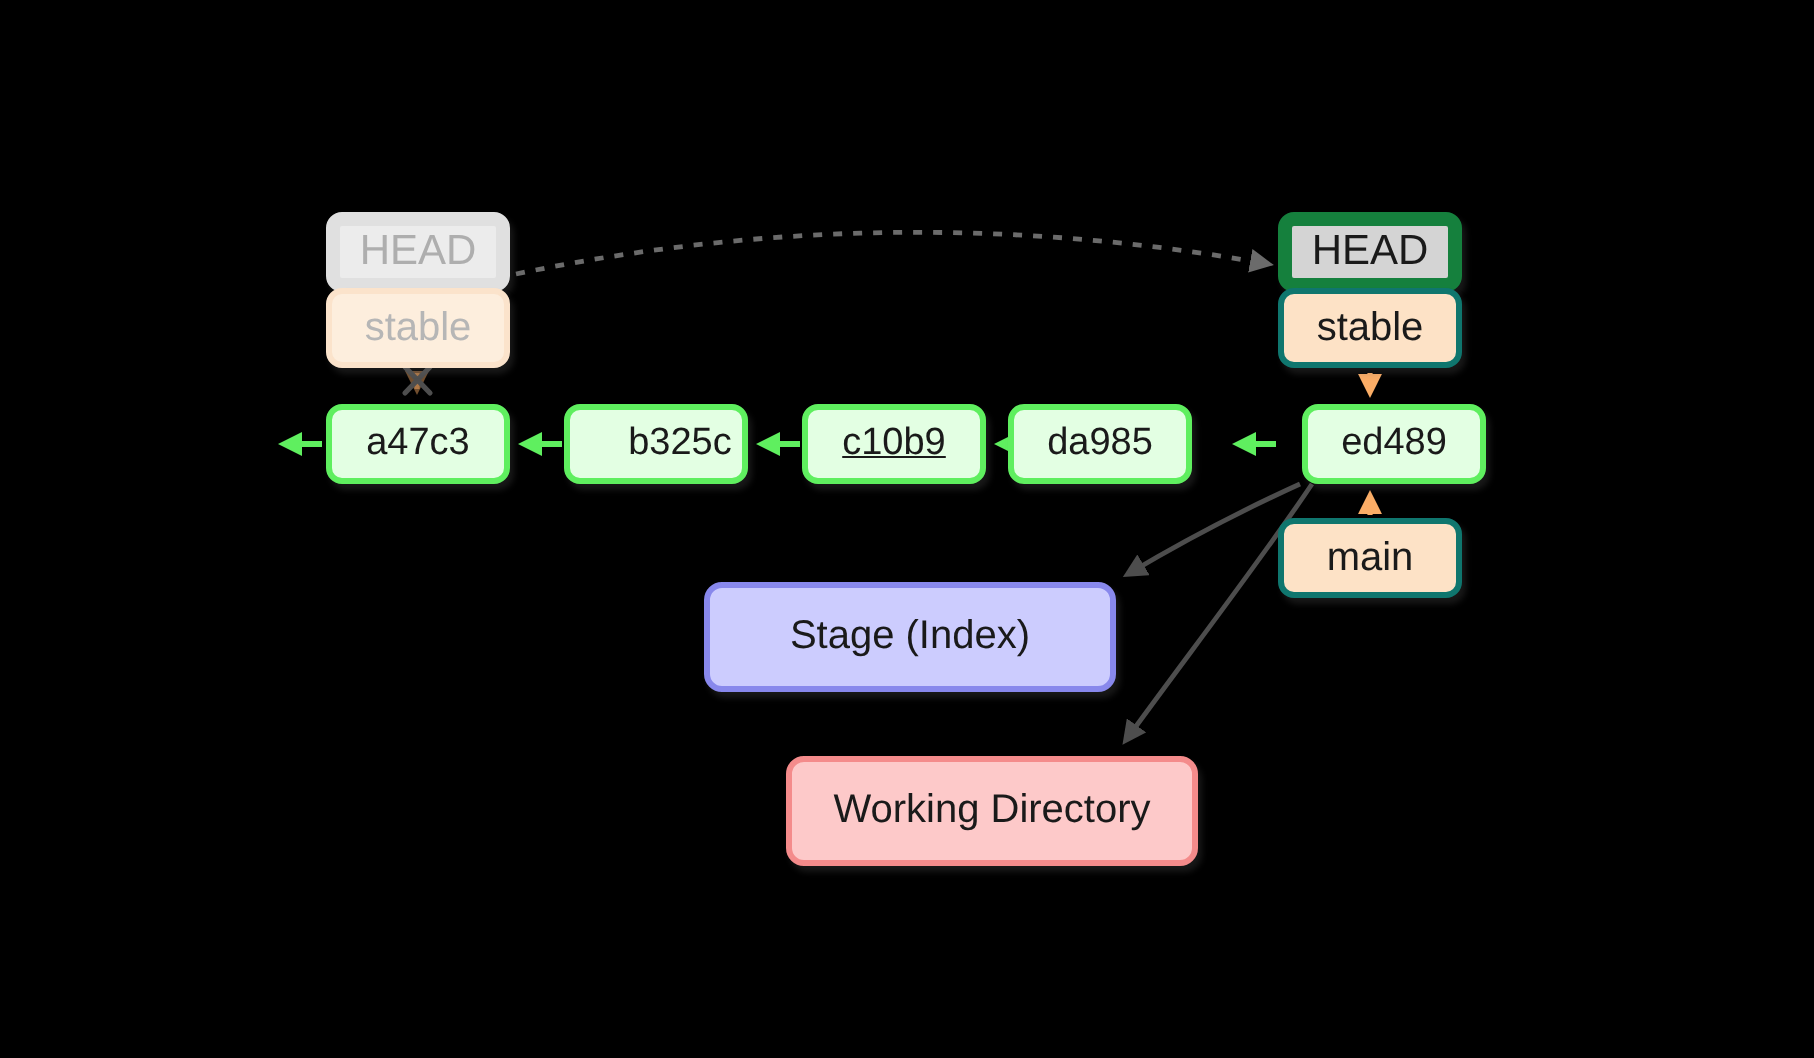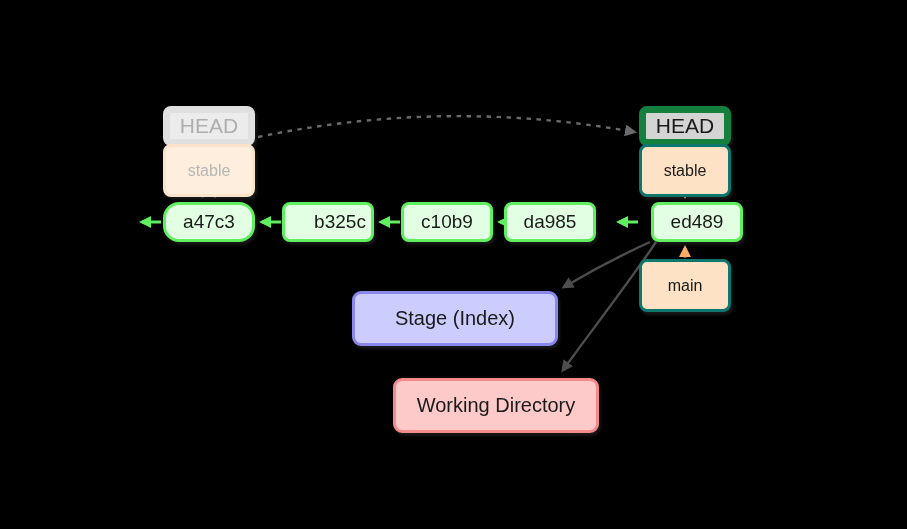--- a/index.html
+++ b/index.html
@@ -22,24 +22,24 @@
     color: #1a1a1a;
     box-shadow: 2px 3px 3px rgba(110,110,110,0.22);
   }
   .commit {
     width: 92px; height: 40px; top: 202px;
     background: #e3ffe3;
     border: 3px solid #5fef5f;
     font-size: 19px;
   }
   .branch {
-    width: 92px; height: 53px;
+    width: 92px; height: 40px;
     background: #fde2c6;
     border: 3px solid #0f766e;
-    font-size: 16px;
+    font-size: 20px;
   }
   .head {
     width: 92px; height: 40px;
     background: #d4d4d4;
     border: 7px solid #15803d;
     font-size: 21px;
   }
   .head.faded {
     background: #ececec;
     border-color: #e0e0e0;
@@ -107,27 +107,27 @@
     <span>stable</span>
   </div>
 
   <div class="box head" style="left:639px; top:106px; z-index:1;">
     <span>HEAD</span>
   </div>
   <div class="box branch" style="left:639px; top:144px; z-index:2;">
     <span>stable</span>
   </div>
 
-  <div class="box commit" style="left:163px;border-radius:16px;">
+  <div class="box commit" style="left:163px;">
     <span>a47c3</span>
   </div>
   <div class="box commit" style="left:282px;padding-left:24px;">
     <span>b325c</span>
   </div>
-  <div class="box commit" style="left:401px;">
+  <div class="box commit" style="left:401px;text-decoration:underline;">
     <span>c10b9</span>
   </div>
   <div class="box commit" style="left:504px;">
     <span>da985</span>
   </div>
   <div class="box commit" style="left:639px;margin-left:12px;">
     <span>ed489</span>
   </div>
 
   <div class="box branch" style="left:639px; top:259px;">

